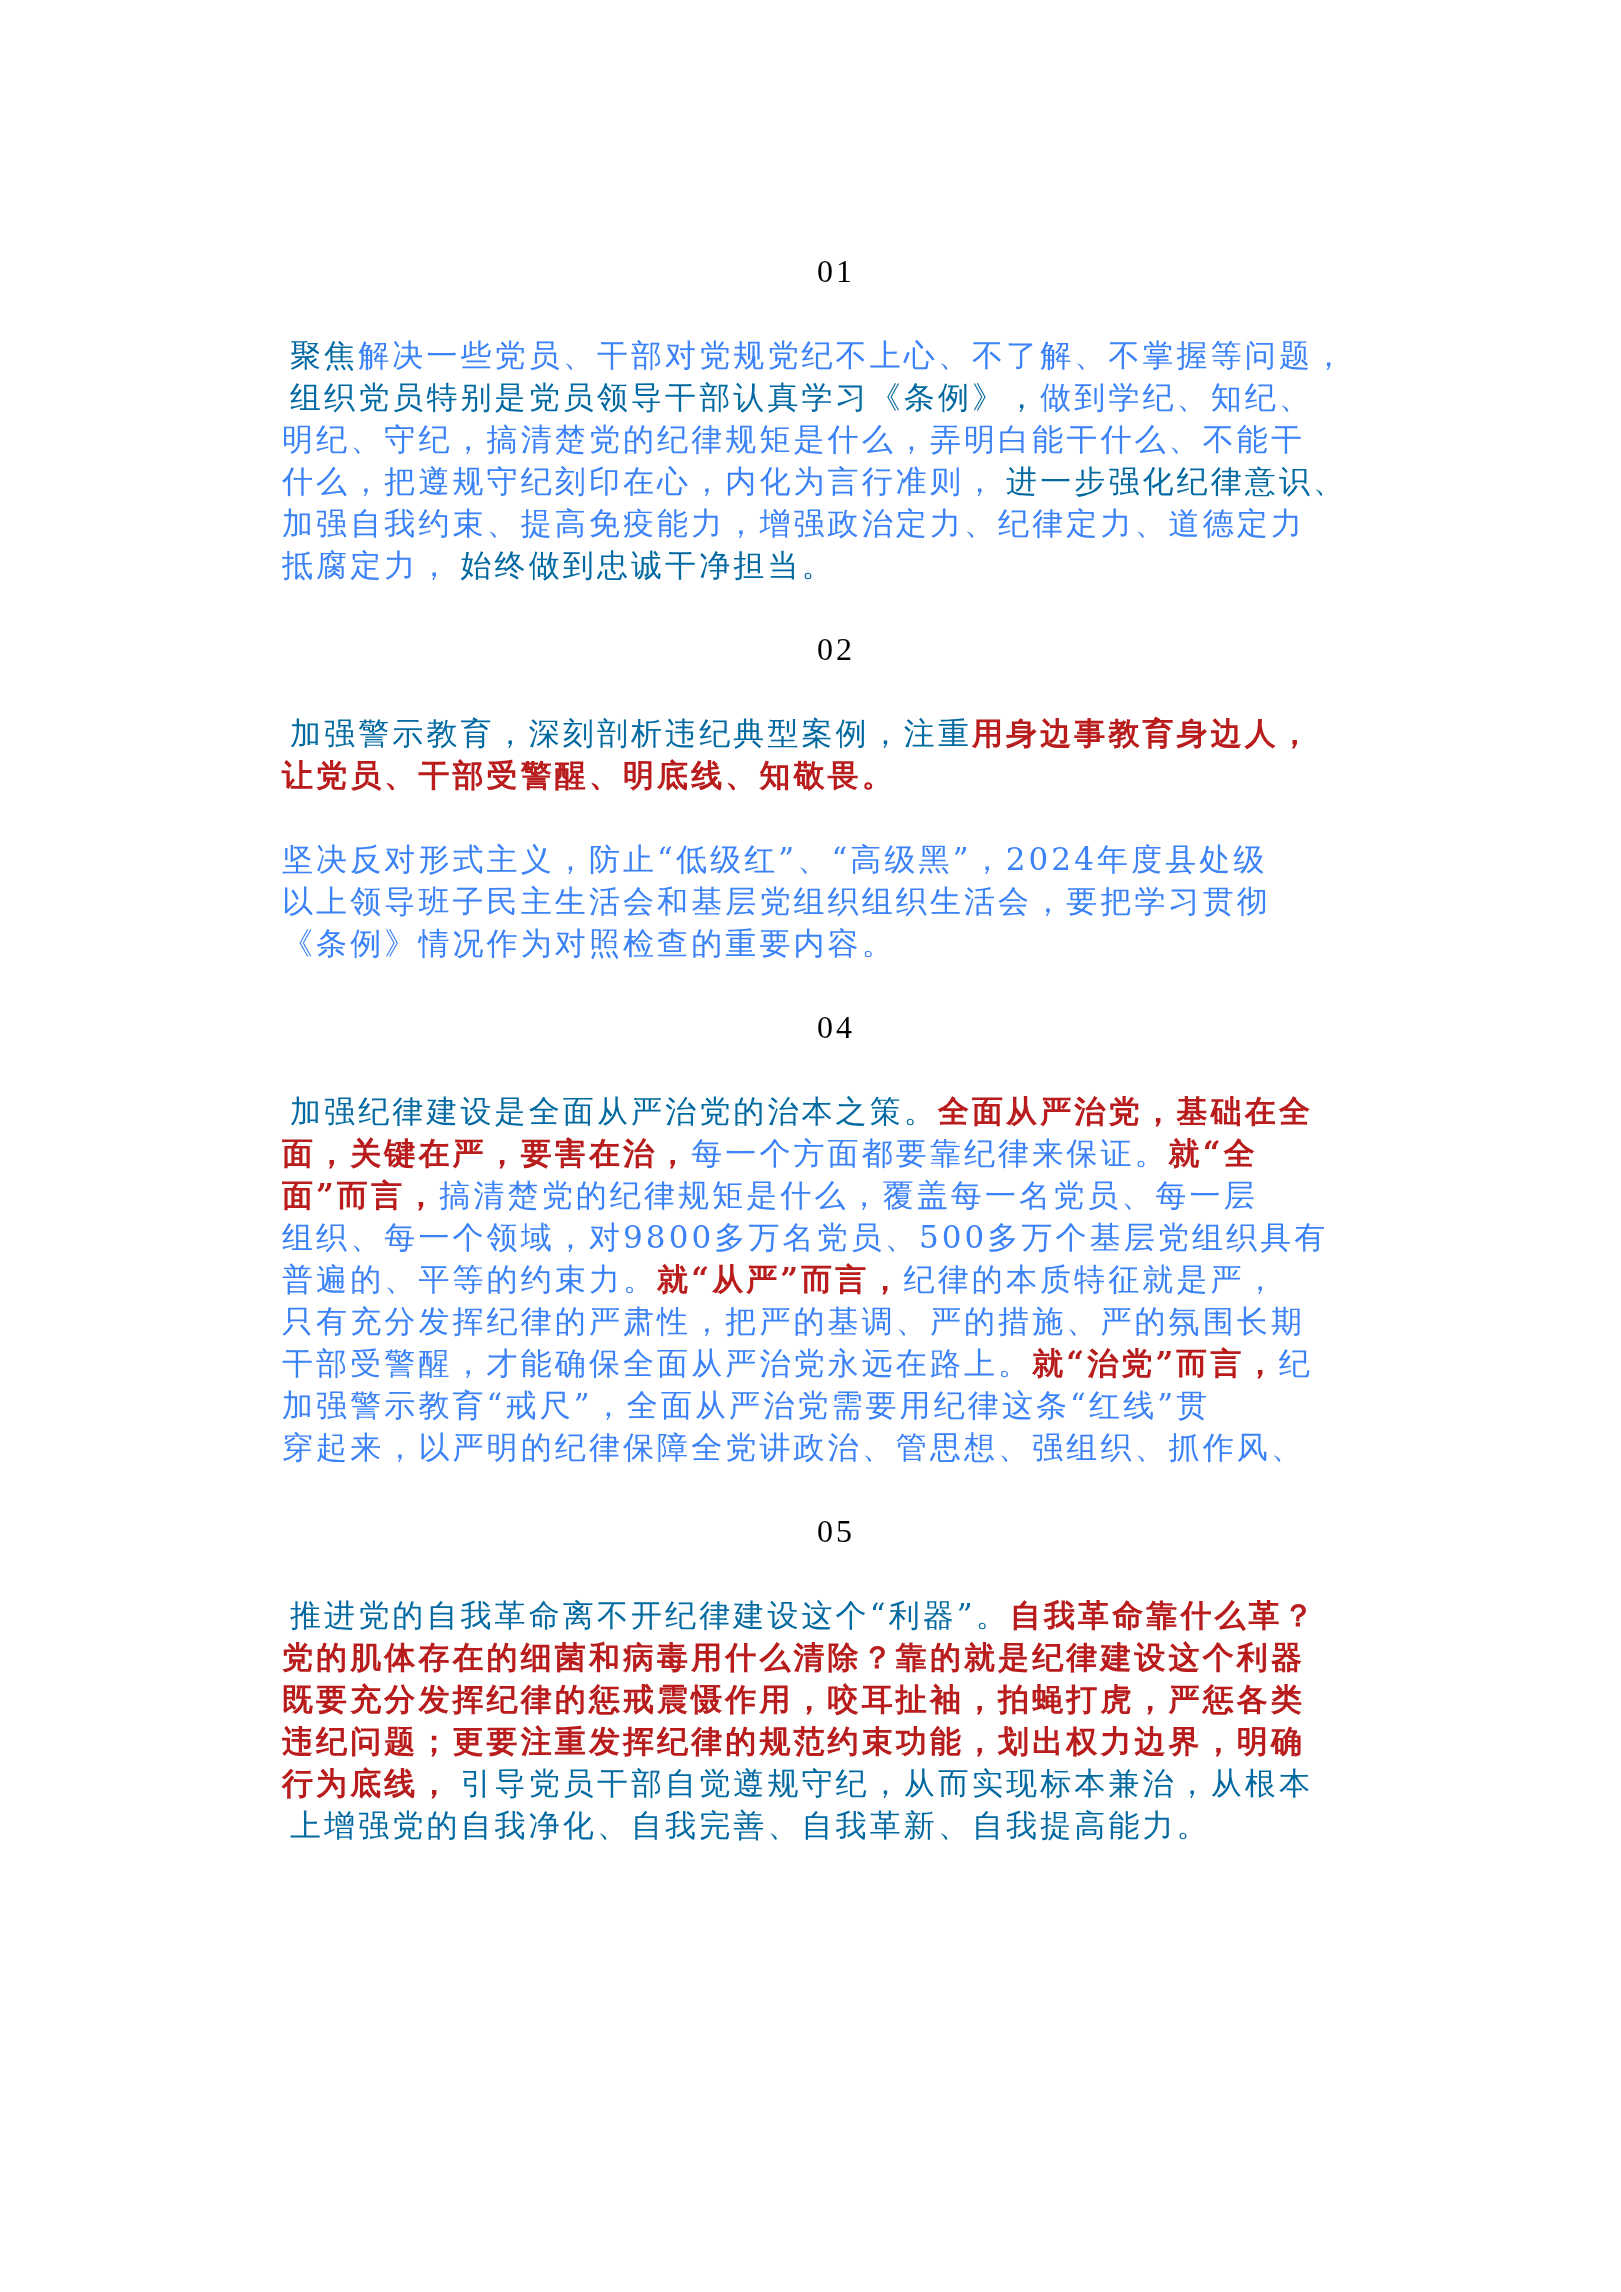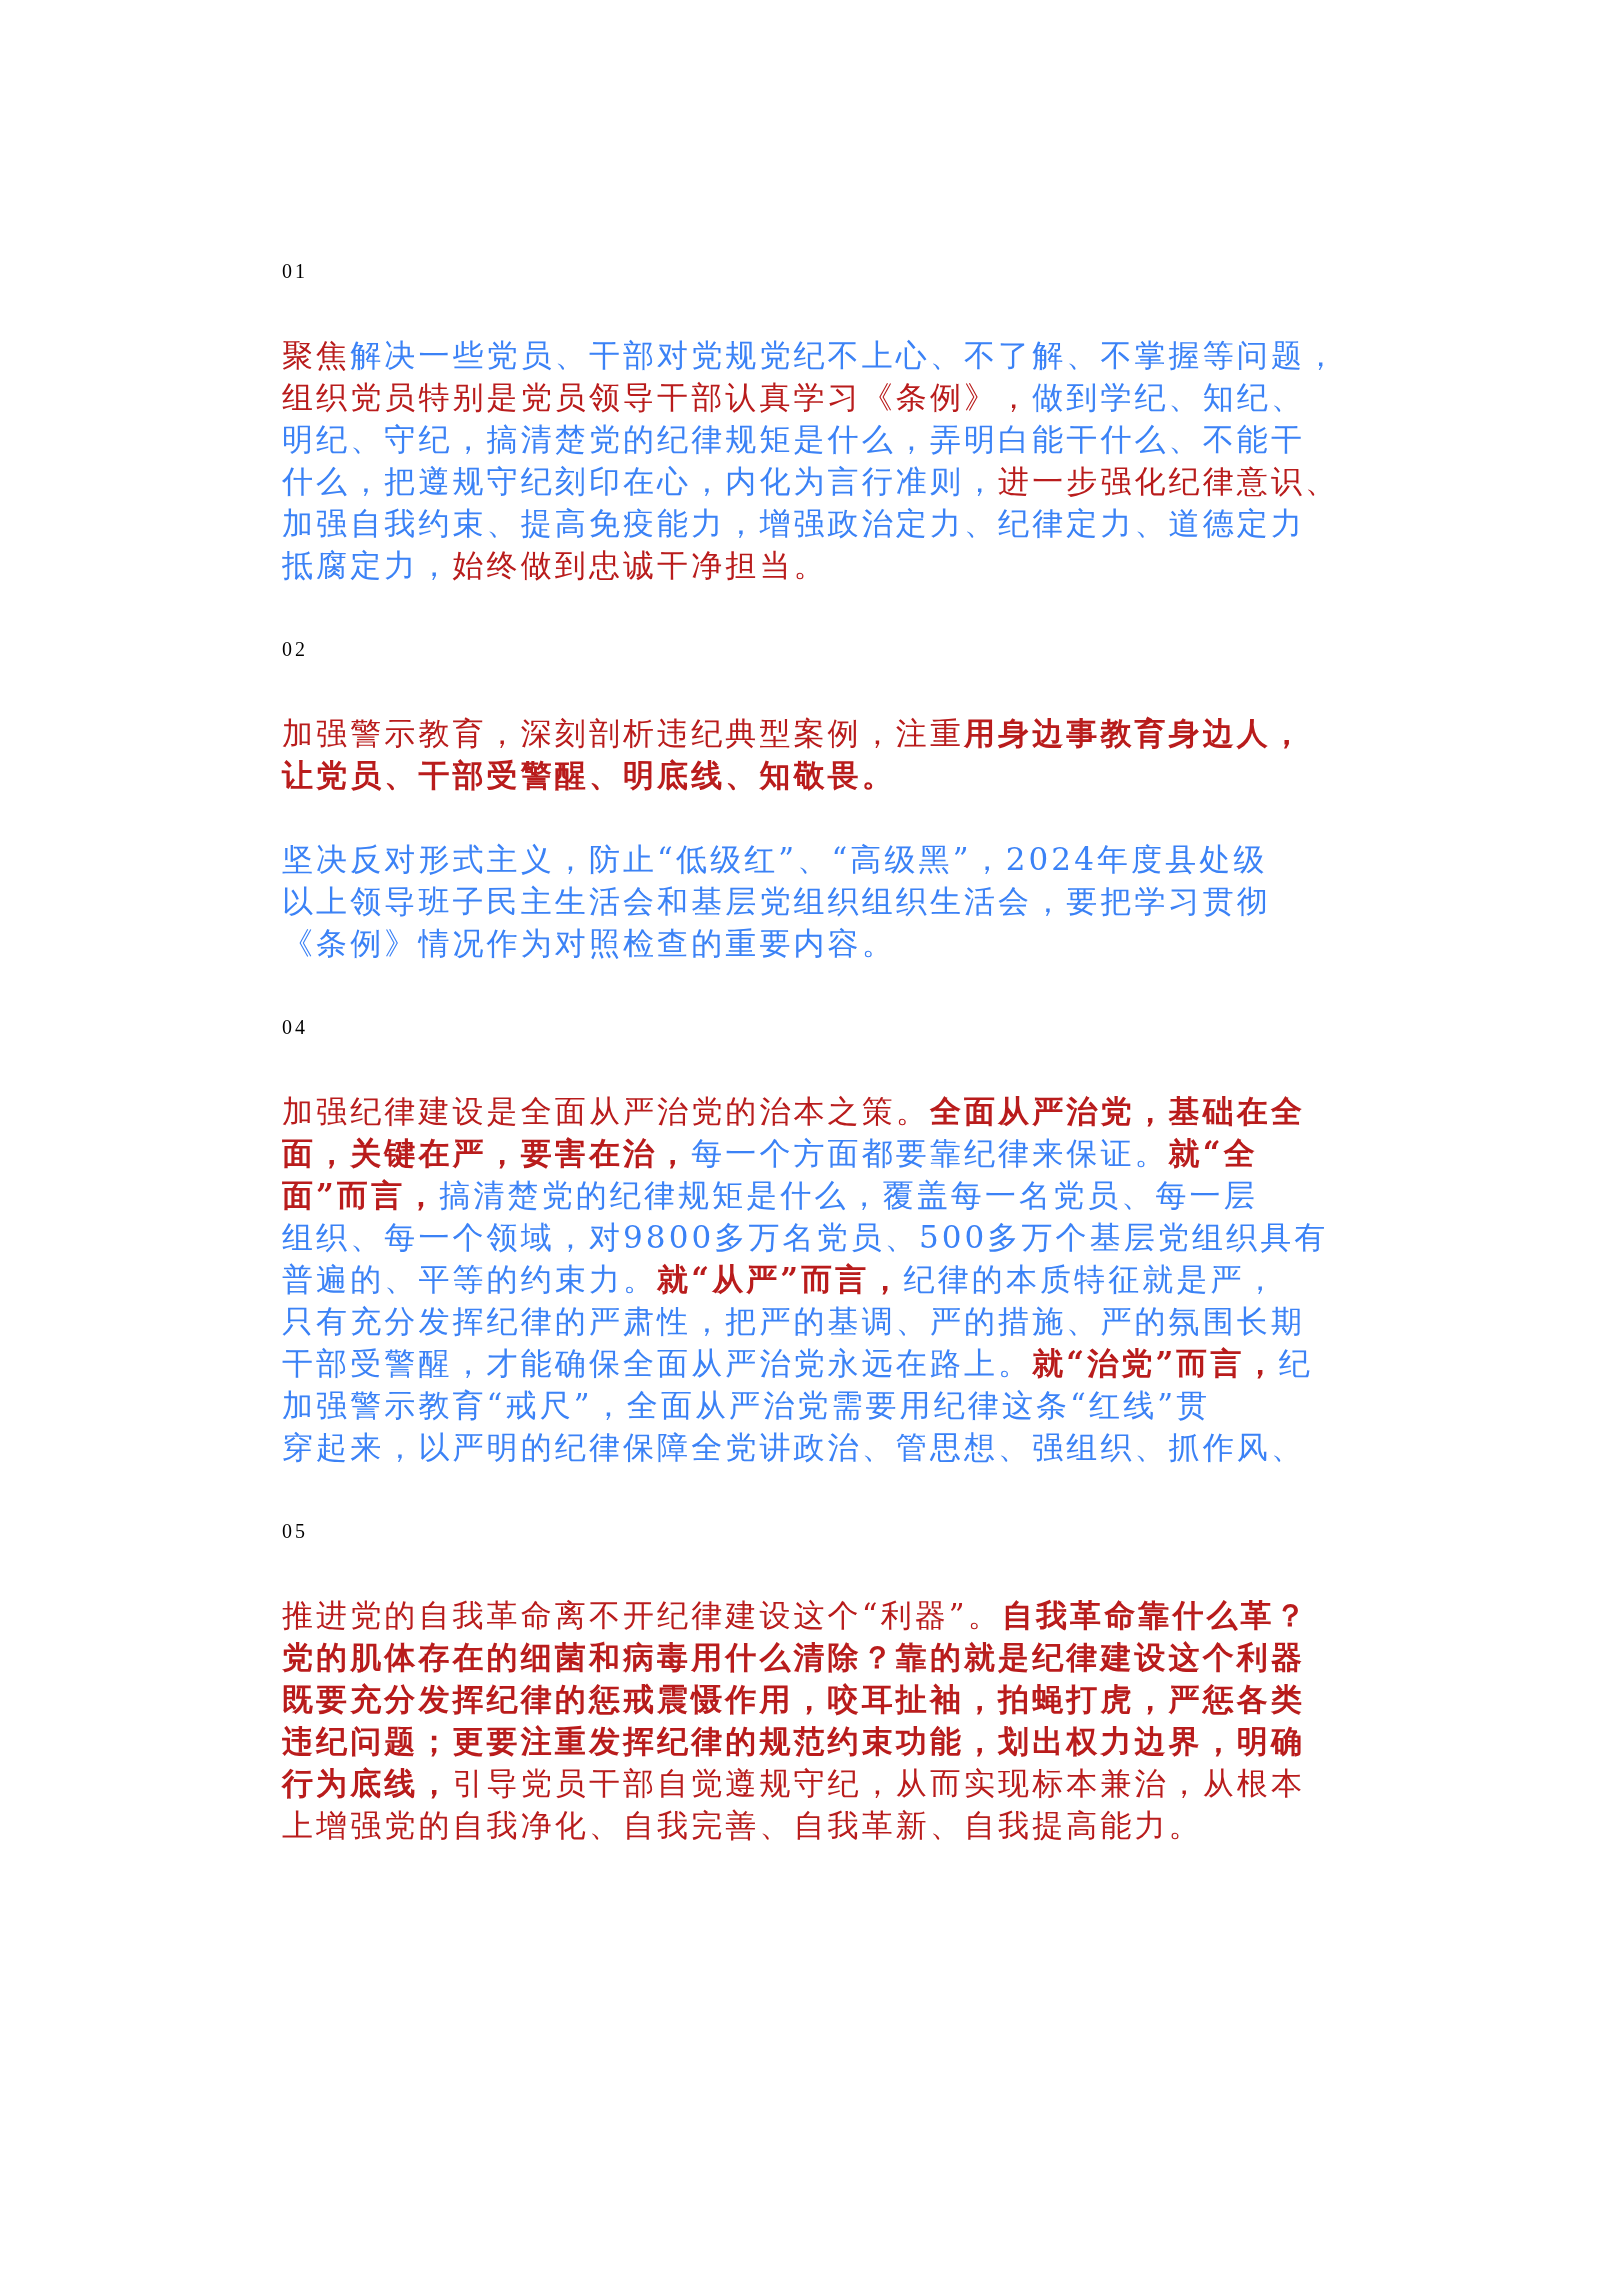--- a/index.html
+++ b/index.html
@@ -1,22 +1,22 @@
 <!DOCTYPE html>
 <html><head>
 <meta charset="utf-8">
 <style>
   html, body { margin: 0; padding: 0; background: #ffffff; }
   body { width: 1621px; height: 2293px; position: relative; overflow: hidden;
          font-family: "DejaVu Serif", "Liberation Serif", serif; color: #000; }
   .page { position: absolute; left: 282px; top: 250px; width: 1108px; }
-  .num { font-family: "Liberation Serif", "DejaVu Serif", serif; font-size: 20px; line-height: 42px; height: 42px; margin: 0 0 42px 0; letter-spacing: 2.9px; }
+  .num { font-family: "Liberation Serif", "DejaVu Serif", serif; font-size: 32px; line-height: 42px; height: 42px; margin: 0 0 42px 0; letter-spacing: 2.9px; text-align: center; }
   .para { font-size: 31px; line-height: 42px; margin: 0 0 42px 0; white-space: nowrap; letter-spacing: 3.1px; }
   .line { display: block; height: 42px; }
-  .k { color: #b91c1c; }
+  .k { color: #0369a1; margin-left: 8px; }
   .b { color: #3b82f6; }
   .r { color: #b91c1c; font-weight: bold; }
 </style>
 </head>
 <body>
 
 <div class="page" id="page">
     <div class="num">01</div>
     <div class="para">
       <span class="line"><span class="k">聚焦</span><span class="b">解决一些党员、干部对党规党纪不上心、不了解、不掌握等问题，</span></span>

